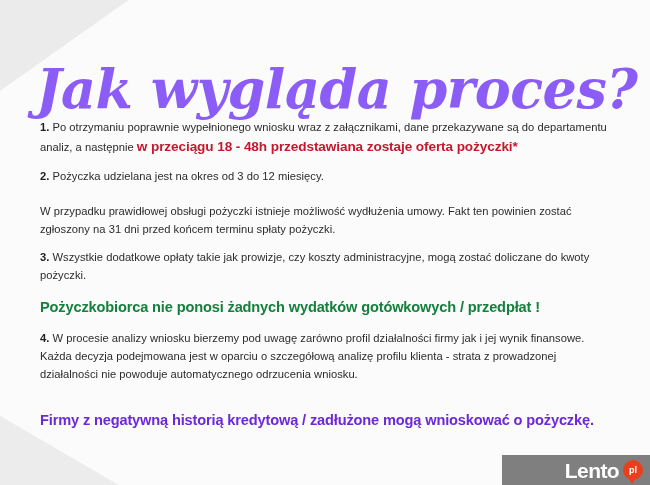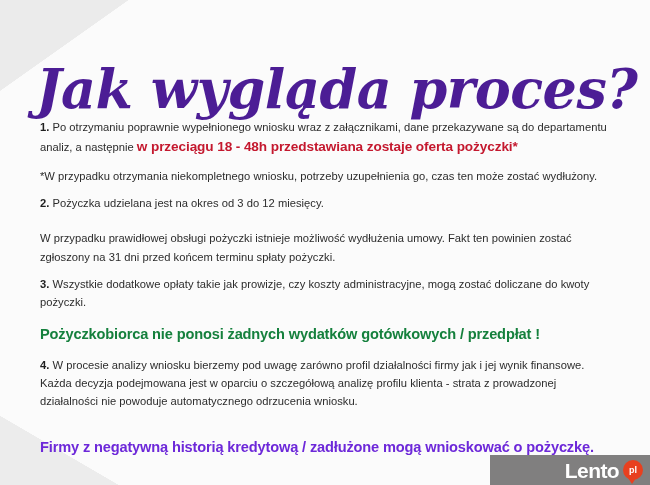--- a/index.html
+++ b/index.html
@@ -47,21 +47,21 @@
     position: absolute;
     left: 36px;
     top: 24px;
     width: 580px;
     font-family: "DejaVu Serif", "Liberation Serif", serif;
     font-style: italic;
     font-weight: 700;
     font-size: 54px;
     line-height: 1.1;
     letter-spacing: -0.5px;
-    color: #4c1d95;
+    color: #8b5cf6;
     white-space: nowrap;
   }
 
   
   .body-block {
     position: absolute;
     left: 40px;
     top: 118px;
     width: 572px;
   }
@@ -106,21 +106,21 @@
     letter-spacing: -0.15px;
     margin: 26px 0 0 0;
     max-width: 560px;
   }
 
   
   .watermark {
     position: absolute;
     right: 0;
     bottom: 0;
-    width: 160px;
+    width: 148px;
     height: 30px;
     background: #807f7f;
     display: flex;
     align-items: center;
     justify-content: flex-end;
     padding-right: 7px;
     box-sizing: border-box;
   }
   .watermark-text {
     color: #ffffff;
@@ -168,21 +168,20 @@
 
   <div class="corner-wedge-tl"></div>
   <div class="corner-wedge-bl"></div>
 
   <h1 class="poster-title">Jak wygląda proces?</h1>
 
   <div class="body-block">
 
     <p class="para"><span class="num">1.</span><span> Po otrzymaniu poprawnie wypełnionego wniosku wraz z załącznikami, dane przekazywane są do departamentu analiz, a następnie </span><span class="hl">w przeciągu 18 - 48h przedstawiana zostaje oferta pożyczki*</span></p>
 
-    <p class="para">*W przypadku otrzymania niekompletnego wniosku, potrzeby uzupełnienia go, czas ten może zostać wydłużony.</p>
 
     <p class="para tight"><span class="num">2.</span><span> Pożyczka udzielana jest na okres od 3 do 12 miesięcy.</span></p>
 
     <p class="para">W przypadku prawidłowej obsługi pożyczki istnieje możliwość wydłużenia umowy. Fakt ten powinien zostać zgłoszony na 31 dni przed końcem terminu spłaty pożyczki.</p>
 
     <p class="para"><span class="num">3.</span><span> Wszystkie dodatkowe opłaty takie jak prowizje, czy koszty administracyjne, mogą zostać doliczane do kwoty pożyczki.</span></p>
 
     <p class="heading-red">Pożyczkobiorca nie ponosi żadnych wydatków gotówkowych / przedpłat !</p>
 
     <p class="para"><span class="num">4.</span><span> W procesie analizy wniosku bierzemy pod uwagę zarówno profil działalności firmy jak i jej wynik finansowe. Każda decyzja podejmowana jest w oparciu o szczegółową analizę profilu klienta - strata z prowadzonej działalności nie powoduje automatycznego odrzucenia wniosku.</span></p>

